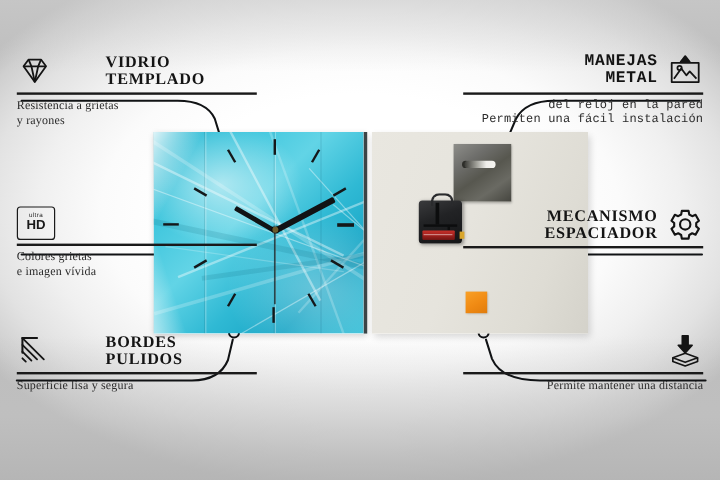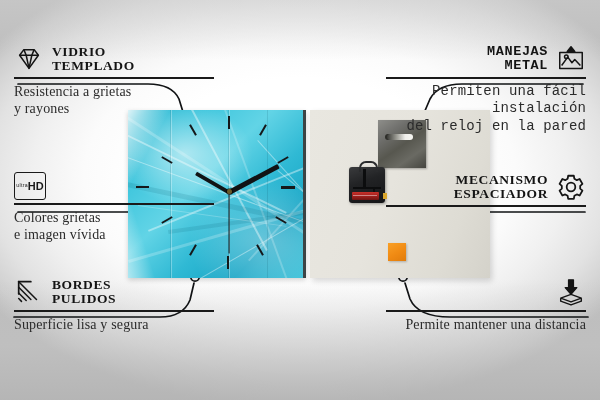--- a/index.html
+++ b/index.html
@@ -97,32 +97,33 @@
   }
 
   
   .feat{position:absolute;width:200px;}
   .feat .head{display:flex;align-items:center;gap:8px;}
   .feat.right .head{flex-direction:row-reverse;}
   .feat .titles{display:flex;flex-direction:column;line-height:1.06;}
   .feat .t1,.feat .t2{
     font-size:13.5px;letter-spacing:.6px;color:#141414;font-weight:700;
     white-space:nowrap;
+    margin-left:36px;
   }
   .feat.left .titles{align-items:flex-start;}
   .feat.right .titles{align-items:flex-end;}
   .feat .rule{height:1.6px;background:#1a1a1a;margin:3px 0 4px;}
-  .feat .desc{font-size:14px;line-height:1.25;color:#2b2b2b;letter-spacing:.15px;}
+  .feat .desc{font-size:10px;line-height:1.25;color:#2b2b2b;letter-spacing:.15px;}
   .feat.right .desc{text-align:right;}
 
   .ico{width:30px;height:30px;flex:0 0 30px;display:block;}
 
   .hd-badge{
     width:30px;height:26px;border:1.6px solid #1a1a1a;border-radius:3px;
-    display:flex;flex-direction:row;align-items:center;justify-content:center;
+    display:flex;flex-direction:column;align-items:center;justify-content:center;
     line-height:1;flex:0 0 30px;
   }
   .hd-badge .u{font-size:5.2px;letter-spacing:.3px;color:#1a1a1a;font-family:"Liberation Sans",sans-serif;}
   .hd-badge .h{font-size:11px;font-weight:700;color:#1a1a1a;font-family:"Liberation Sans",sans-serif;margin-top:.5px;}
 </style>
 </head>
 <body>
 
 <div id="stage">
 
@@ -288,22 +289,22 @@
           <circle cx="11" cy="13.5" r="1.9"></circle>
         </g>
       </svg>
       <div class="titles">
         <span class="t1">MANEJAS</span>
         <span class="t2">METAL</span>
       </div>
     </div>
     <div class="rule"></div>
     <div class="desc">
+      <div>del reloj en la pared</div>
       <div>Permiten una fácil instalación</div>
-      <div>del reloj en la pared</div>
     </div>
   </div>
 
   <div class="feat right" style="left:386px;top:172px;">
     <div class="head">
       <svg class="ico" viewBox="0 0 32 32">
         <g fill="none" stroke="#141414" stroke-width="1.9" stroke-linejoin="round">
           <path d="M13 4 h6 l.6 3.2 2.6 1.5 3-1.2 3 5.2 -2.4 2.1 0 3 2.4 2.1 -3 5.2 -3-1.2 -2.6 1.5 -.6 3.2 h-6 l-.6-3.2 -2.6-1.5 -3 1.2 -3-5.2 2.4-2.1 0-3 -2.4-2.1 3-5.2 3 1.2 2.6-1.5 Z"></path>
           <circle cx="16" cy="16" r="4.6"></circle>
         </g>

